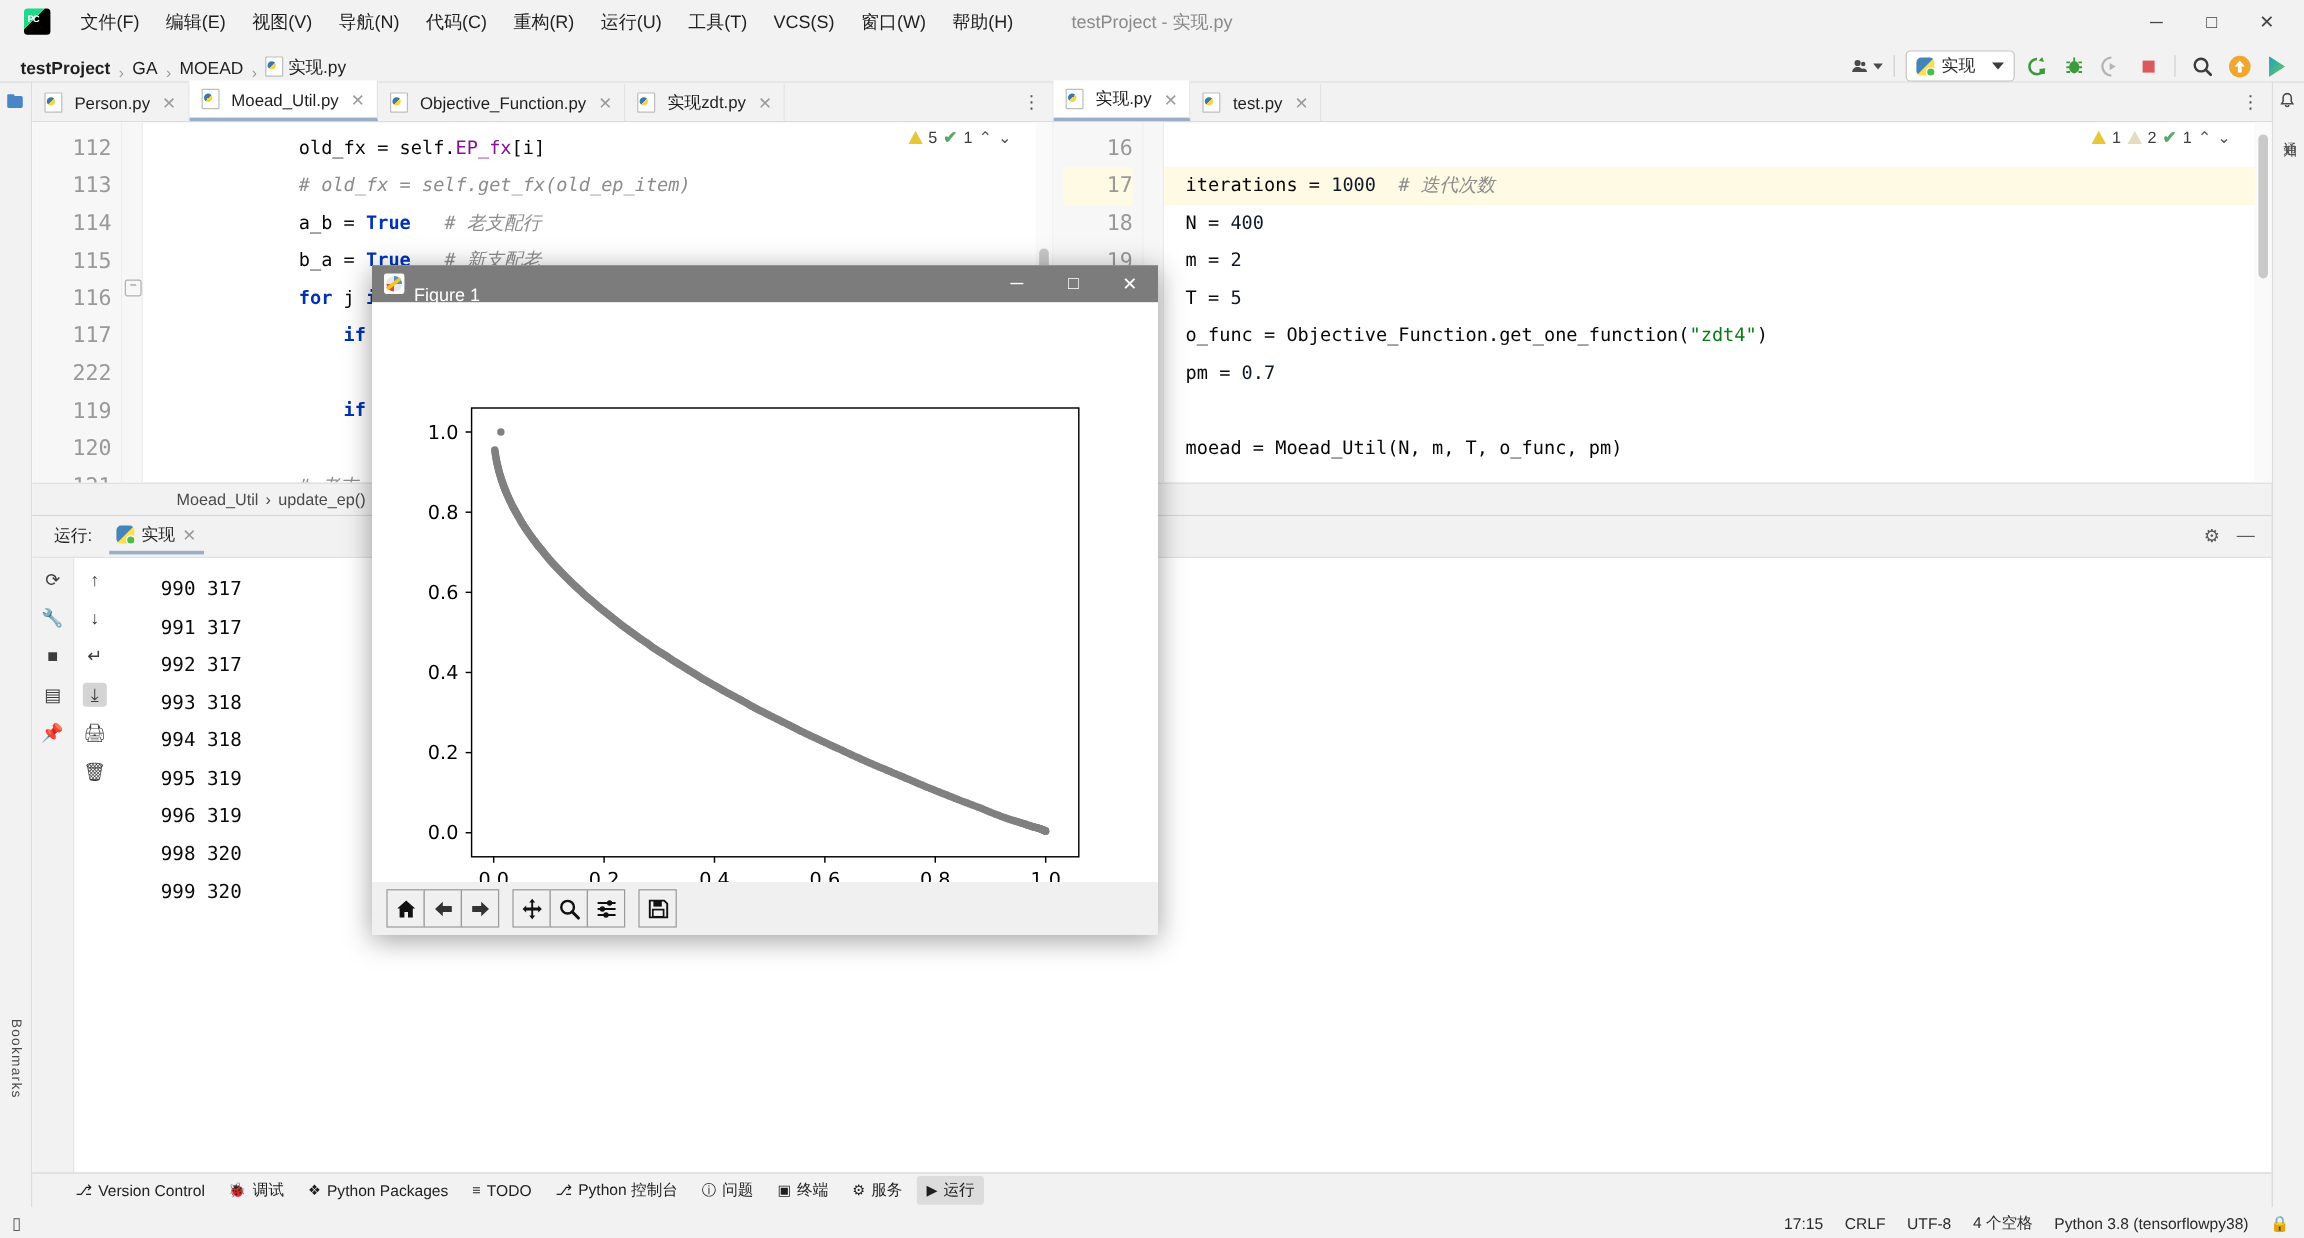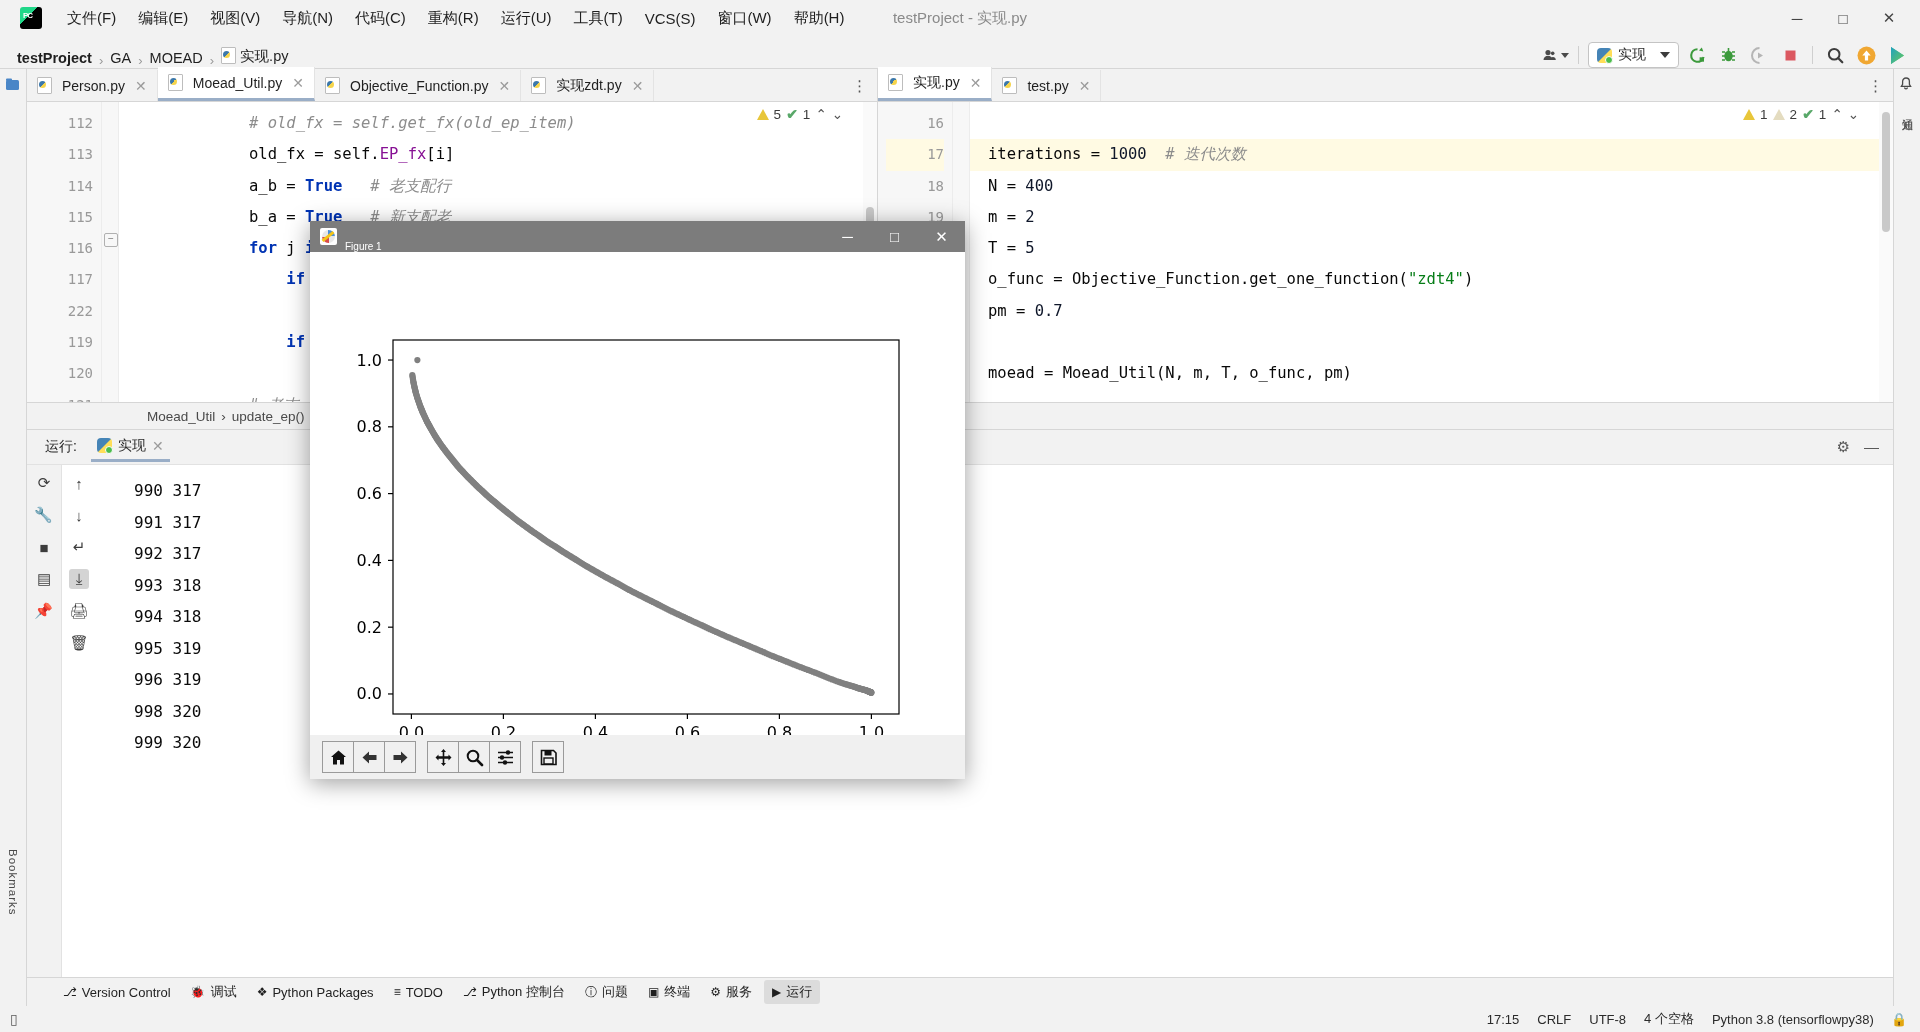--- a/index.html
+++ b/index.html
@@ -65,21 +65,21 @@
   .tab.active{background:#fff;border-bottom:3px solid #9aaec7;}
   .tab .x{color:#9b9b9b;font-size:14px;margin-left:4px;}
   .tabrow-more{margin-left:auto;padding:0 10px;color:#555;font-size:15px;line-height:30px;}
 
   .codewrap{flex:1;display:flex;position:relative;overflow:hidden;background:#fff;}
   .gutter{width:auto;min-width:58px;background:#f7f7f7;border-right:1px solid #ececec;flex:none;
     text-align:right;padding:6px 8px 0 8px;}
   .fold{width:16px;background:#f7f7f7;flex:none;padding-top:6px;border-right:1px solid #ececec;position:relative;}
   .lines{flex:1;padding:6px 0 0 0;overflow:hidden;position:relative;}
   .ln{height:31.3px;line-height:31.3px;font-family:"DejaVu Sans Mono","Liberation Mono",monospace;
-    font-size:14px;color:#999;}
+    font-size:18px;color:#999;}
   .code{height:31.3px;line-height:31.3px;font-family:"DejaVu Sans Mono","Liberation Mono",monospace;
     font-size:15.5px;color:#080808;white-space:pre;padding-left:18px;}
   .kw{color:#0033b3;font-weight:bold;}
   .num{color:#0f172a;}
   .str{color:#067d17;}
   .cmt{color:#8c8c8c;font-style:italic;}
   .fld{color:#871094;}
   .hl{background:#fffae3;}
   .inspect{position:absolute;right:34px;top:4px;display:flex;align-items:center;gap:5px;font-size:13.5px;color:#3c3c3c;z-index:3;}
   .tri{width:0;height:0;border-left:6px solid transparent;border-right:6px solid transparent;border-bottom:11px solid #e8c63a;position:relative;}
@@ -120,21 +120,21 @@
   .sb-right{margin-left:auto;display:flex;align-items:center;gap:18px;font-size:13px;color:#2b2b2b;}
 
   
   .figwin{position:absolute;left:310px;top:221px;width:655px;height:558px;background:#f0f0f0;
     box-shadow:0 4px 22px rgba(0,0,0,.38);display:flex;flex-direction:column;z-index:50;}
   .fig-title{height:31px;background:#7c7c7c;display:flex;align-items:center;padding-left:10px;gap:8px;flex:none;}
   .fig-ico{width:17px;height:17px;background:#fff;border-radius:2px;position:relative;flex:none;overflow:hidden;}
   .fig-ico:before{content:"";position:absolute;left:2px;top:2px;width:13px;height:13px;border-radius:50%;
     background:conic-gradient(#4a90d9 0 25%,#e8e8e8 25% 50%,#d94a4a 50% 75%,#e8e8e8 75% 100%);}
   .fig-ico:after{content:"";position:absolute;left:1px;top:7px;width:14px;height:3px;background:#f5c518;transform:rotate(-38deg);}
-  .fig-title-txt{font-size:10px;color:#fff;margin-top:20px;}
+  .fig-title-txt{font-size:15px;color:#fff;margin-top:20px;}
   .fig-wbtns{margin-left:auto;display:flex;}
   .fig-wb{width:47px;height:31px;display:flex;align-items:center;justify-content:center;color:#fff;font-size:15px;}
   .fig-canvas{flex:1;background:#fff;position:relative;overflow:hidden;}
   .fig-toolbar{height:44px;background:#f0f0f0;display:flex;align-items:center;gap:0px;padding-left:12px;flex:none;}
   .mtb{width:30px;height:30px;display:flex;align-items:center;justify-content:center;
     border:1px solid #9a9a9a;background:#f0f0f0;margin-right:-1px;}
   .mtb-gap{width:12px;}
 </style>
 </head>
 <body>
@@ -291,22 +291,22 @@
                 <div class="ln">117</div>
                 <div class="ln">222</div>
                 <div class="ln">119</div>
                 <div class="ln">120</div>
                 <div class="ln">121</div>
               </div>
             <div class="fold">
               <div class="fold-mark" style="top:131px;">−</div>
             </div>
             <div class="lines" id="code-left">
+                <div class="code">            old_fx = self.<span class="fld">EP_fx</span>[i]</div>
                 <div class="code">            <span class="cmt"># old_fx = self.get_fx(old_ep_item)</span></div>
-                <div class="code">            old_fx = self.<span class="fld">EP_fx</span>[i]</div>
                 <div class="code">            a_b = <span class="kw">True</span>   <span class="cmt"># 老支配行</span></div>
                 <div class="code">            b_a = <span class="kw">True</span>   <span class="cmt"># 新支配老</span></div>
                 <div class="code">            <span class="kw">for</span> j <span class="kw">in</span> ra</div>
                 <div class="code">                <span class="kw">if</span> o</div>
                 <div class="code">                    b</div>
                 <div class="code">                <span class="kw">if</span> o</div>
                 <div class="code">                    a</div>
                 <div class="code">            <span class="cmt"># 老支</span></div>
               </div>
             <div class="inspect">

